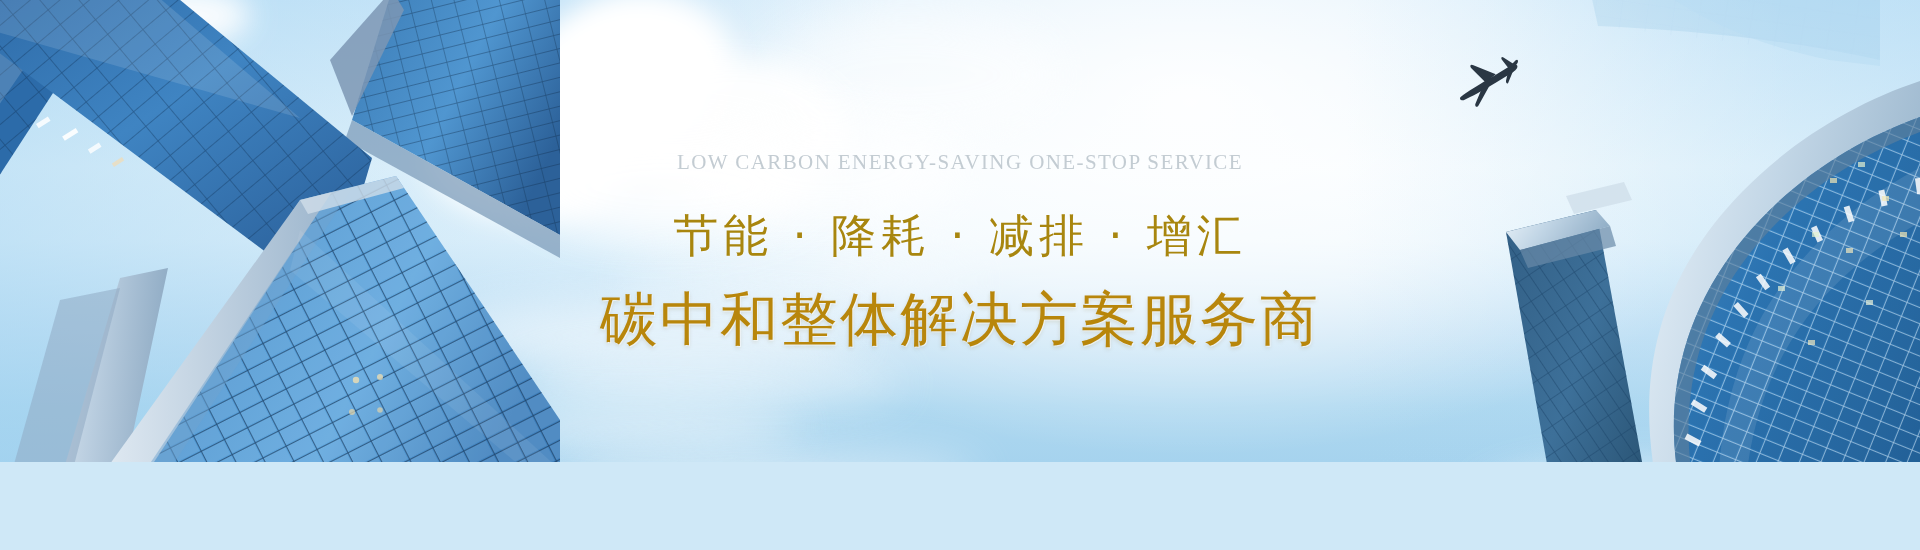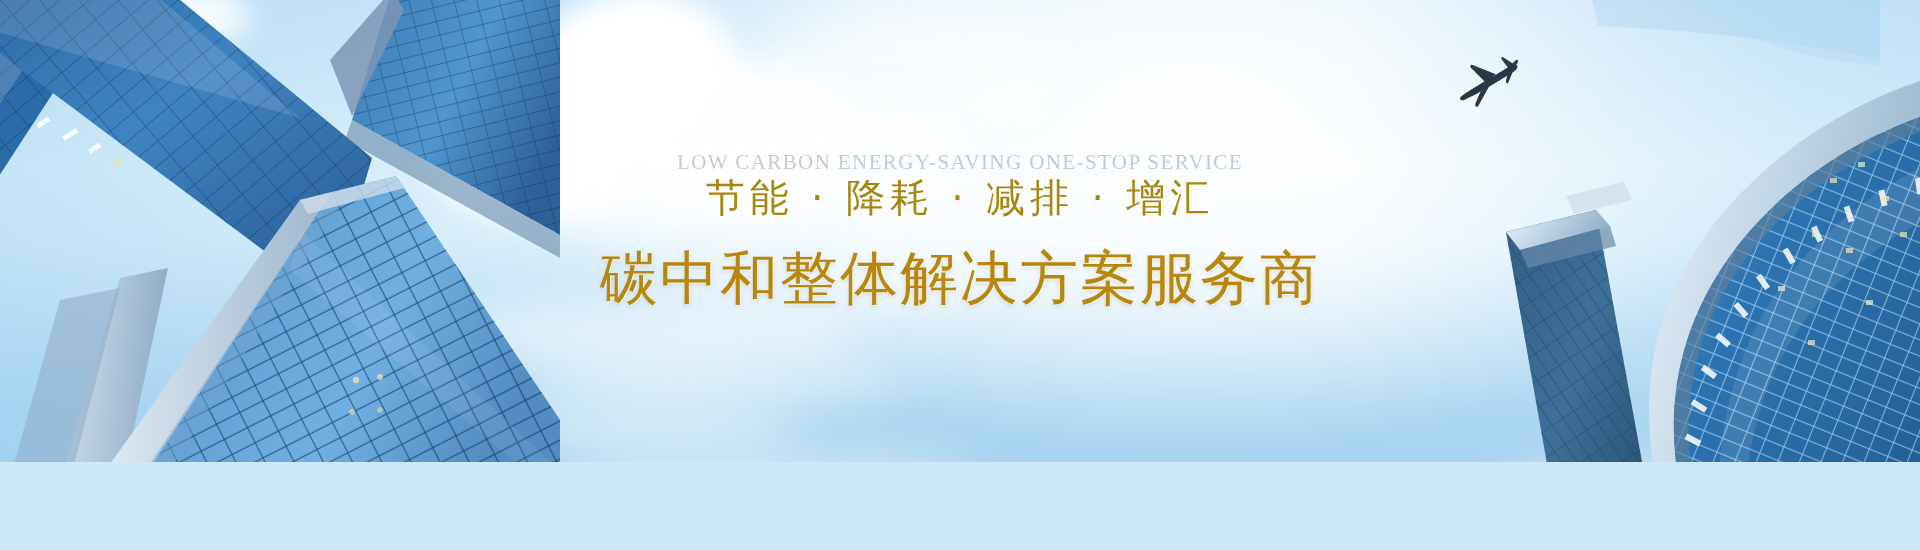--- a/index.html
+++ b/index.html
@@ -85,23 +85,23 @@
   .eyebrow{
     font-family:"Liberation Serif", serif;
     font-size:21px;
     letter-spacing:1.4px;
     color:#b9c3cb;
     opacity:.85;
     line-height:1;
     white-space:nowrap;
   }
   .subtitle{
-    margin-top:4px;
+    margin-top:38px;
     font-family:"DejaVu Sans", sans-serif;
-    font-size:39px;
+    font-size:45px;
     font-weight:400;
     letter-spacing:5px;
     color:#a8860f;
     line-height:1.1;
     white-space:nowrap;
     text-shadow:0 1px 2px rgba(255,255,255,.45);
   }
   .headline{
     margin-top:27px;
     font-family:"DejaVu Sans", sans-serif;

